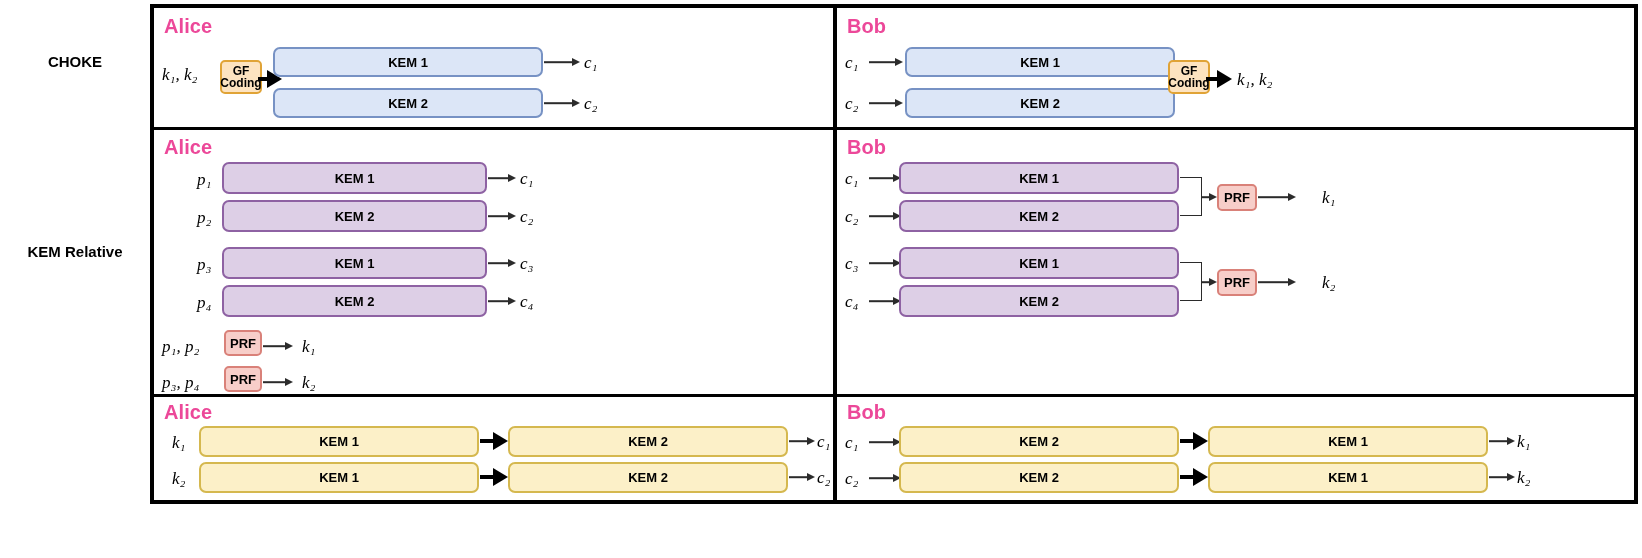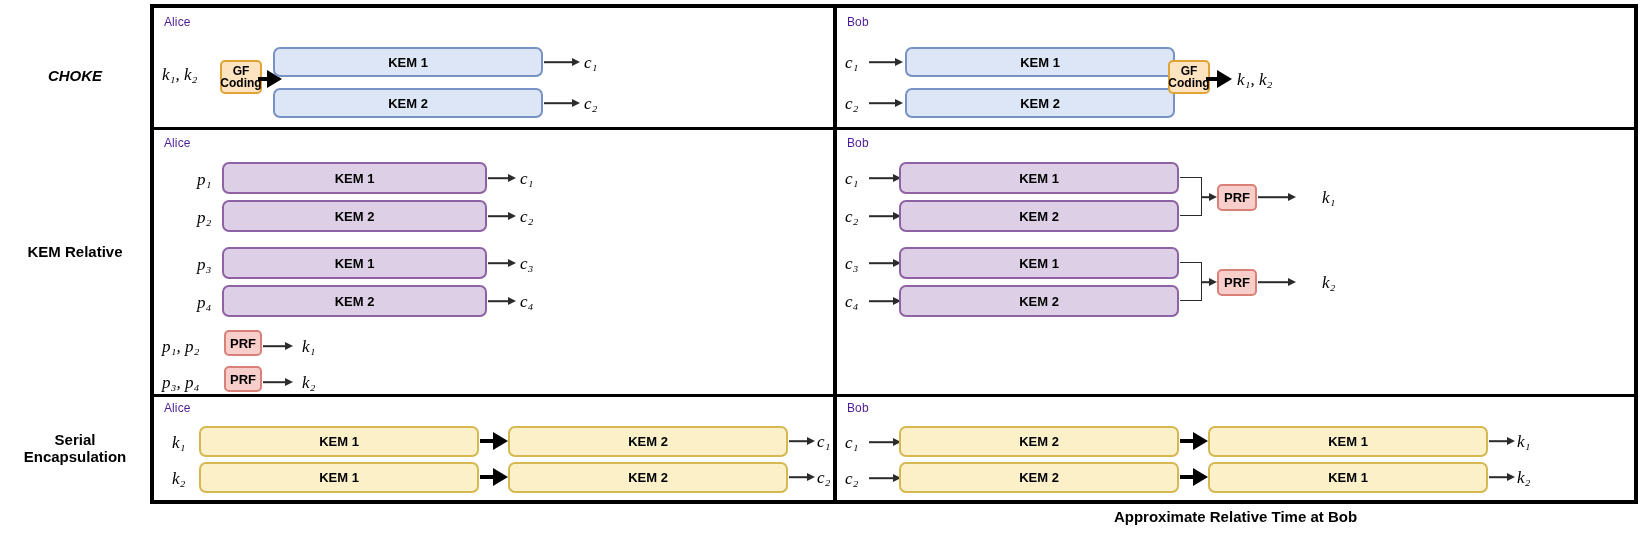--- a/index.html
+++ b/index.html
@@ -52,23 +52,23 @@
     left:0;
     right:0;
     height:3px;
     background:#000;
   }
 
   
   .panel{position:absolute;}
   .partyname{
     position:absolute;
-    font-weight:normal;
-    font-size:12px;
-    color:#4c1d95;
+    font-weight:bold;
+    font-size:20px;
+    color:#ec4899;
     letter-spacing:.1px;
   }
 
   
   .kembox{
     position:absolute;
     box-sizing:border-box;
     border-radius:7px;
     display:flex;
     align-items:center;
@@ -159,26 +159,22 @@
     font-size:15px;
     color:#000;
     text-align:center;
   }
 </style>
 </head>
 <body>
 
 <div id="figure">
 
-  <div class="rowlabel" style="top:67px;font-style:italic;">CHOKE</div>
+  <div class="rowlabel" style="top:53px;">CHOKE</div>
   <div class="rowlabel" style="top:243px;">KEM Relative</div>
-  <div class="rowlabel" style="top:431px;">
-    <div>Serial</div>
-    <div>Encapsulation</div>
-  </div>
 
   <div class="frame">
     <div class="vdiv" style="left:679px;"></div>
     <div class="hdiv" style="top:119px;"></div>
     <div class="hdiv" style="top:386px;"></div>
 
     <div class="panel" style="left:0;top:0;width:679px;height:119px;">
       <div class="partyname" style="left:10px;top:7px;">Alice</div>
 
       <div class="math" style="left:8px;top:57px;">k₁, k₂</div>
@@ -410,15 +406,14 @@
       <div class="kembox kem-yellow" style="left:371px;top:65px;width:280px;height:31px;">KEM 1</div>
       <div class="arrow" style="left:652px;top:71px;width:26px;height:18px;">
         <div class="shaft" style="width:19px;"></div>
           <div class="head"></div>
       </div>
       <div class="math" style="left:680px;top:71px;">k₂</div>
     </div>
 
   </div>
 
-  <div class="axiscap" style="left:838px;top:508px;width:795px;">Approximate Relative Time at Bob</div>
 
 </div>
 
 </body></html>

